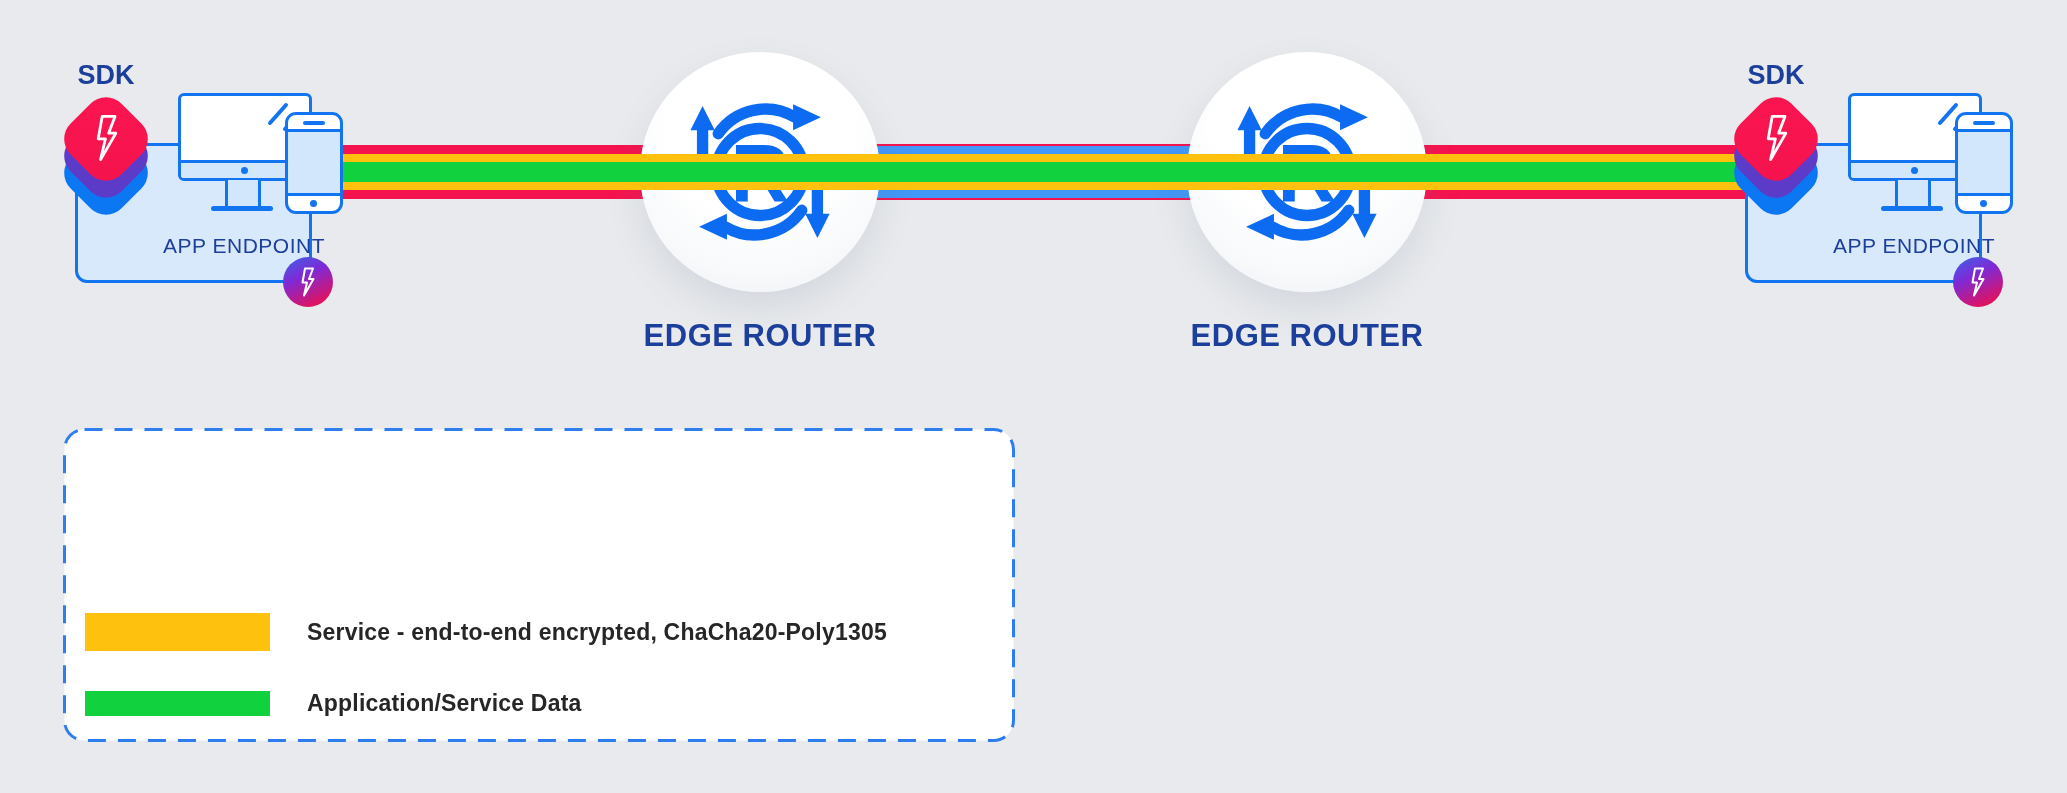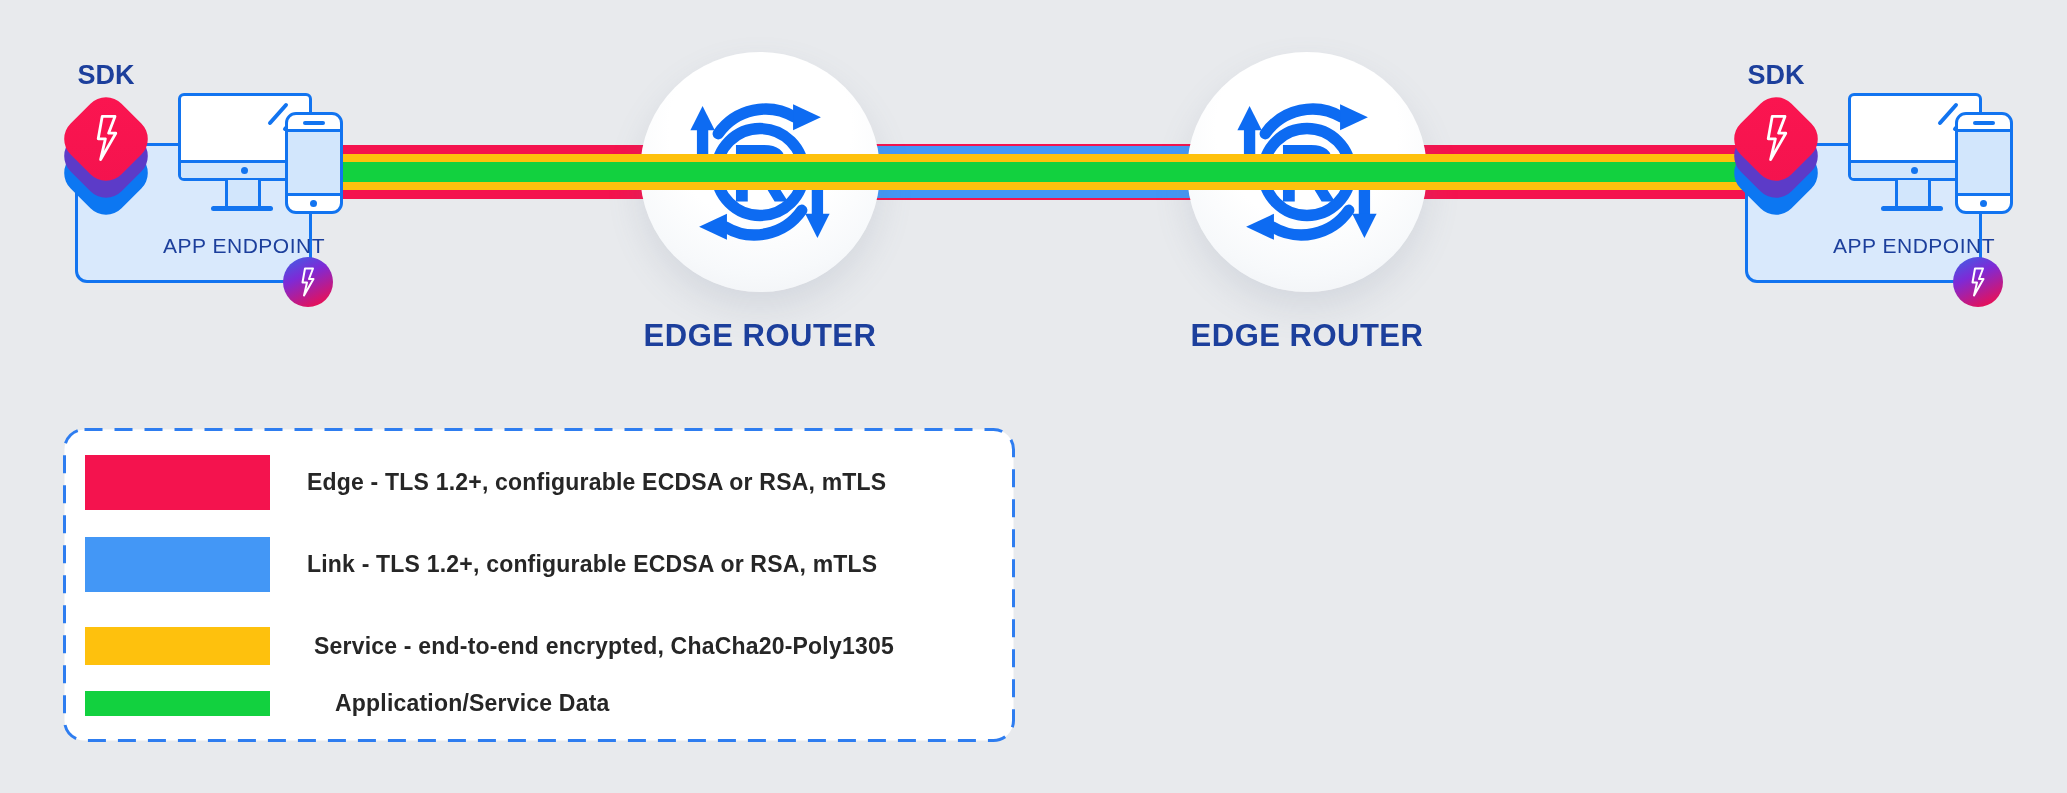--- a/index.html
+++ b/index.html
@@ -83,22 +83,22 @@
   .legend{position:absolute;left:63px;top:428px;width:952px;height:314px;z-index:50;}
   .legend-bg{position:absolute;left:0;top:0;width:952px;height:314px;}
   .legend-row{position:absolute;left:22px;display:flex;align-items:center;}
   .legend-swatch{width:185px;height:100%;flex:0 0 185px;}
   .legend-text{
     margin-left:37px;font-size:23px;font-weight:600;color:var(--legend-text);
     white-space:nowrap;letter-spacing:.2px;
   }
   .row-edge{top:27px;height:55px;width:900px;}
   .row-link{top:109px;height:55px;width:900px;}
-  .row-service{top:199px;height:38px;width:900px;gap:7px;}
-  .row-data{top:263px;height:25px;width:900px;gap:28px;}
+  .row-service{top:185px;height:38px;width:900px;}
+  .row-data{top:263px;height:25px;width:900px;}
 </style>
 </head>
 <body>
 
 <div class="canvas">
 
   <div class="stripe red z-back" style="left:330px;top:145px;width:430px;height:9px;"></div>
   <div class="stripe red z-back" style="left:330px;top:190px;width:430px;height:9px;"></div>
   <div class="stripe red z-back" style="left:1307px;top:145px;width:443px;height:9px;"></div>
   <div class="stripe red z-back" style="left:1307px;top:190px;width:443px;height:9px;"></div>
@@ -226,28 +226,20 @@
       <svg width="20" height="32" viewBox="0 0 40 60">
         <path d="M14 3 H30 L22 24 H31 L12 57 L18 31 H9 Z" fill="none" stroke="#ffffff" stroke-width="4" stroke-linejoin="round"></path>
       </svg>
     </div>
   </div>
 
   <div class="legend">
     <svg class="legend-bg" viewBox="0 0 952 314">
       <rect x="1.5" y="1.5" width="949" height="311" rx="20" fill="#ffffff" stroke="var(--legend-border)" stroke-width="3" stroke-dasharray="18 12"></rect>
     </svg>
-    <div class="legend-row row-edge">
-      <div class="legend-swatch" style="background: rgb(244, 19, 78);"></div>
-      <div class="legend-text">Edge - TLS 1.2+, configurable ECDSA or RSA, mTLS</div>
-    </div>
-    <div class="legend-row row-link">
-      <div class="legend-swatch" style="background: rgb(67, 151, 246);"></div>
-      <div class="legend-text">Link - TLS 1.2+, configurable ECDSA or RSA, mTLS</div>
-    </div>
     <div class="legend-row row-service">
       <div class="legend-swatch" style="background: rgb(254, 193, 13);"></div>
       <div class="legend-text">Service - end-to-end encrypted, ChaCha20-Poly1305</div>
     </div>
     <div class="legend-row row-data">
       <div class="legend-swatch" style="background: rgb(18, 209, 63);"></div>
       <div class="legend-text">Application/Service Data</div>
     </div>
   </div>
 

